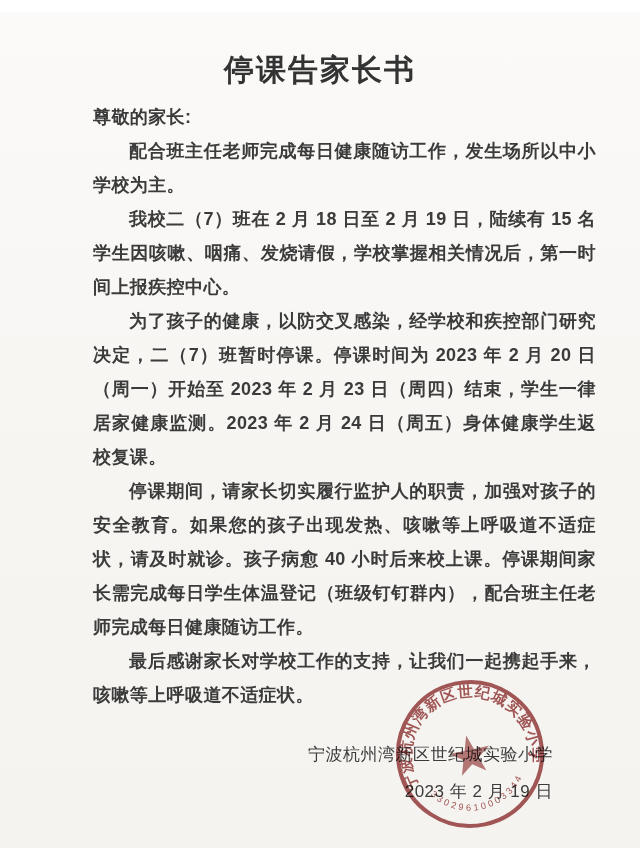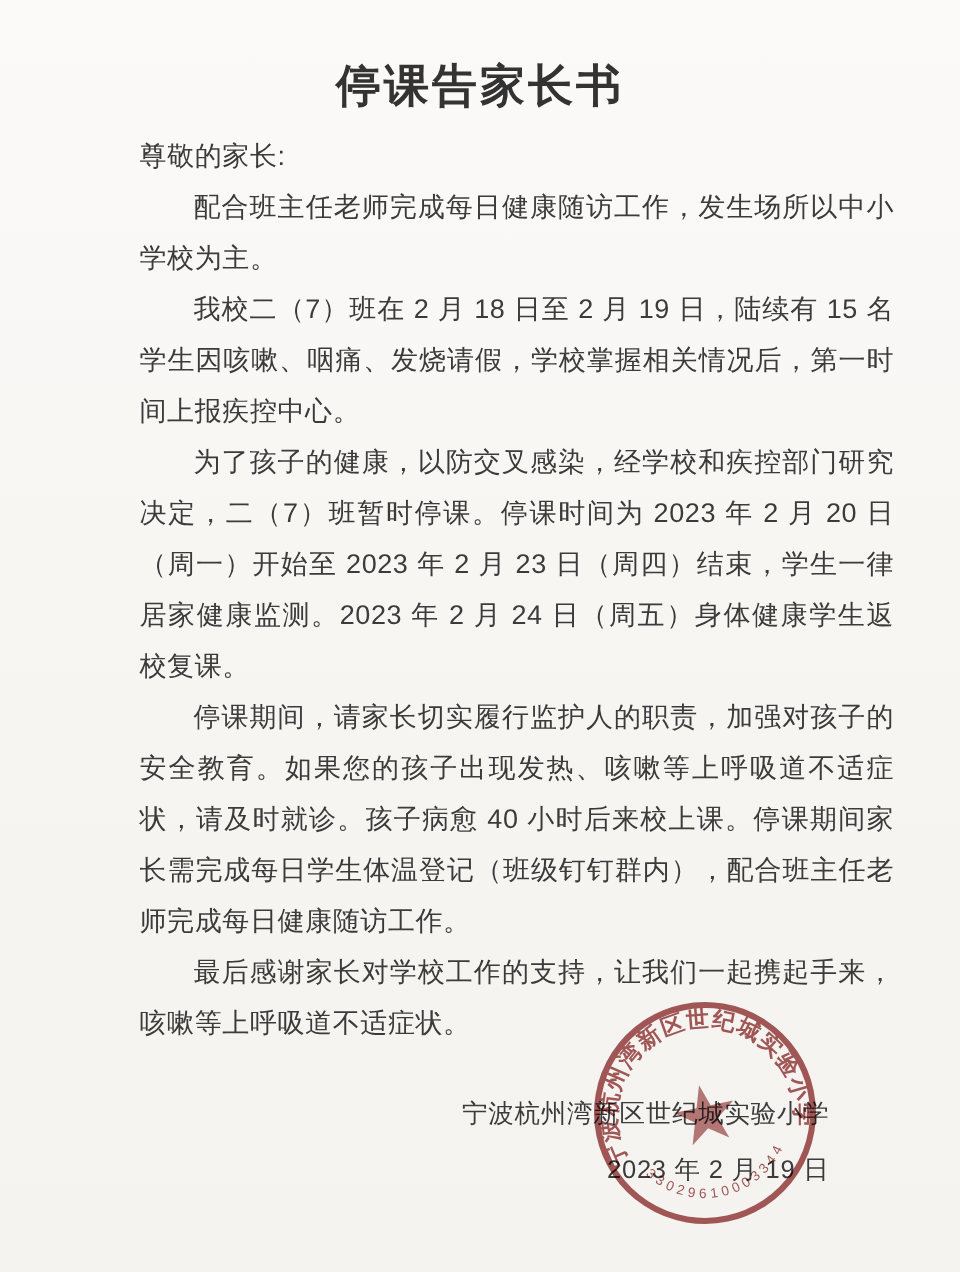--- a/index.html
+++ b/index.html
@@ -6,28 +6,29 @@
   body{
     width:640px;height:848px;overflow:hidden;
     font-family:"Liberation Sans","DejaVu Sans",sans-serif;
   }
   .page{
     position:relative;width:640px;height:848px;box-sizing:border-box;
     background:linear-gradient(180deg,var(--background,#fbfaf8) 0%,#f6f5f2 55%,#f5f3f0 100%);
     color:var(--text,#3b3b3b);
   }
   .title{
-    margin:0;padding-top:40px;height:36px;
+    margin:12px;padding-top:40px;height:36px;
     text-align:center;font-size:30px;line-height:36px;font-weight:700;
     letter-spacing:2px;color:#333;
   }
   .content{
     margin:11px 44px 0 93px;
     font-size:18px;line-height:34px;letter-spacing:.4px;
     text-align:justify;
+    font-weight:bold;
   }
   .content p{margin:0;}
   .salutation{text-indent:0;}
   .para{text-indent:2em;}
   .sign-block{
     position:absolute;top:724px;left:0;right:87px;
     text-align:right;font-size:17px;line-height:37px;letter-spacing:.5px;
   }
   .sign-block p{margin:0;}
   .seal{

